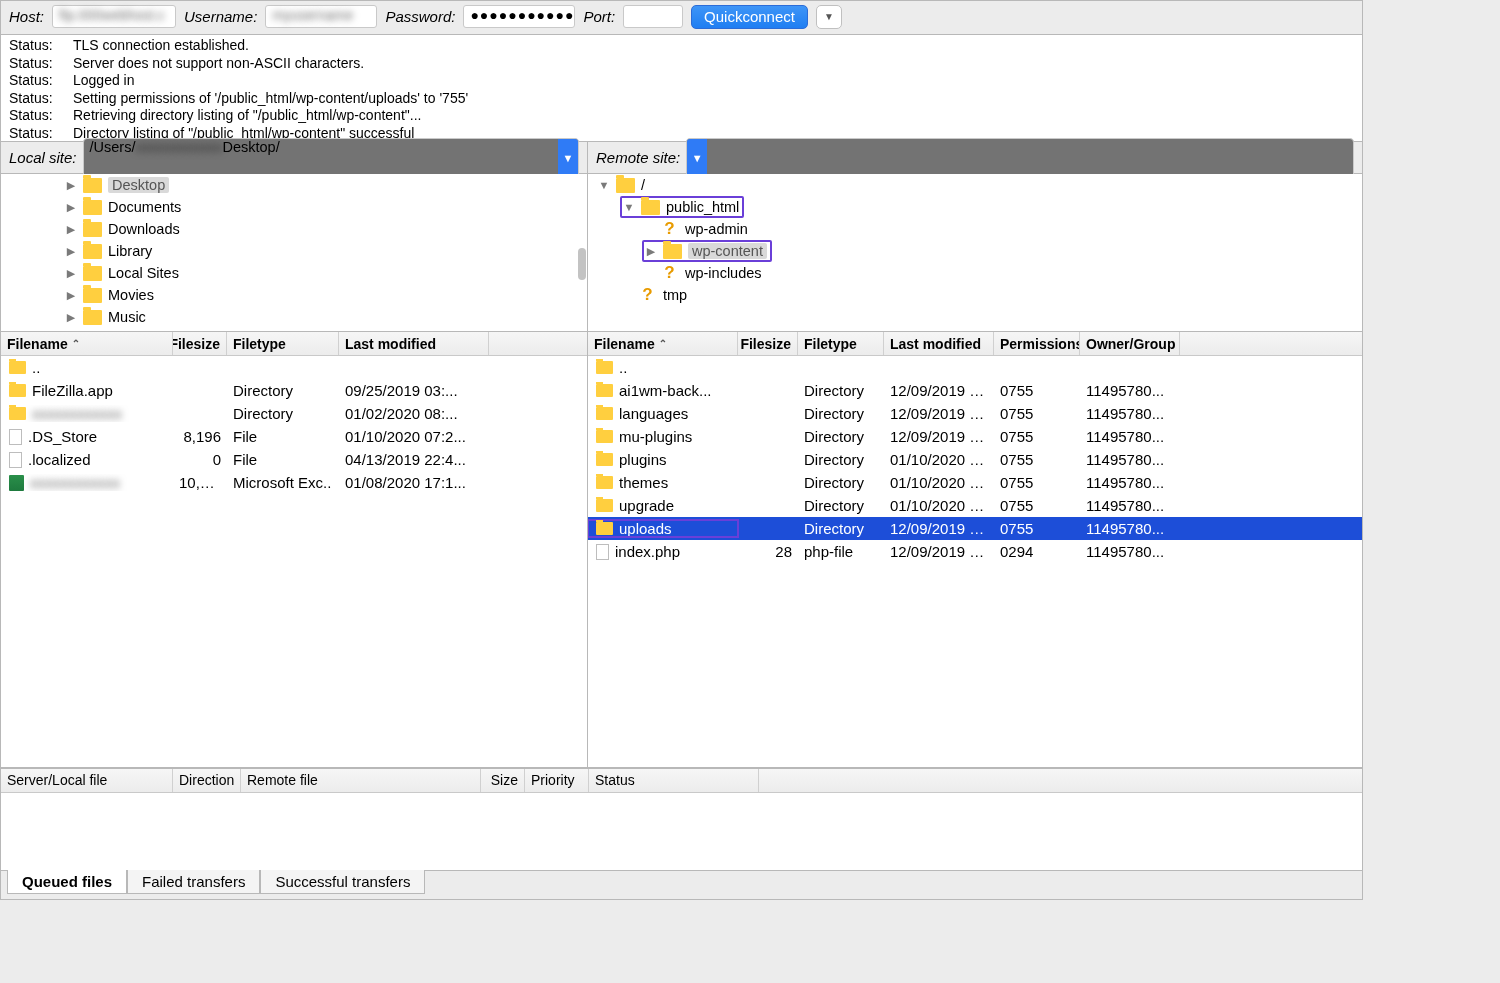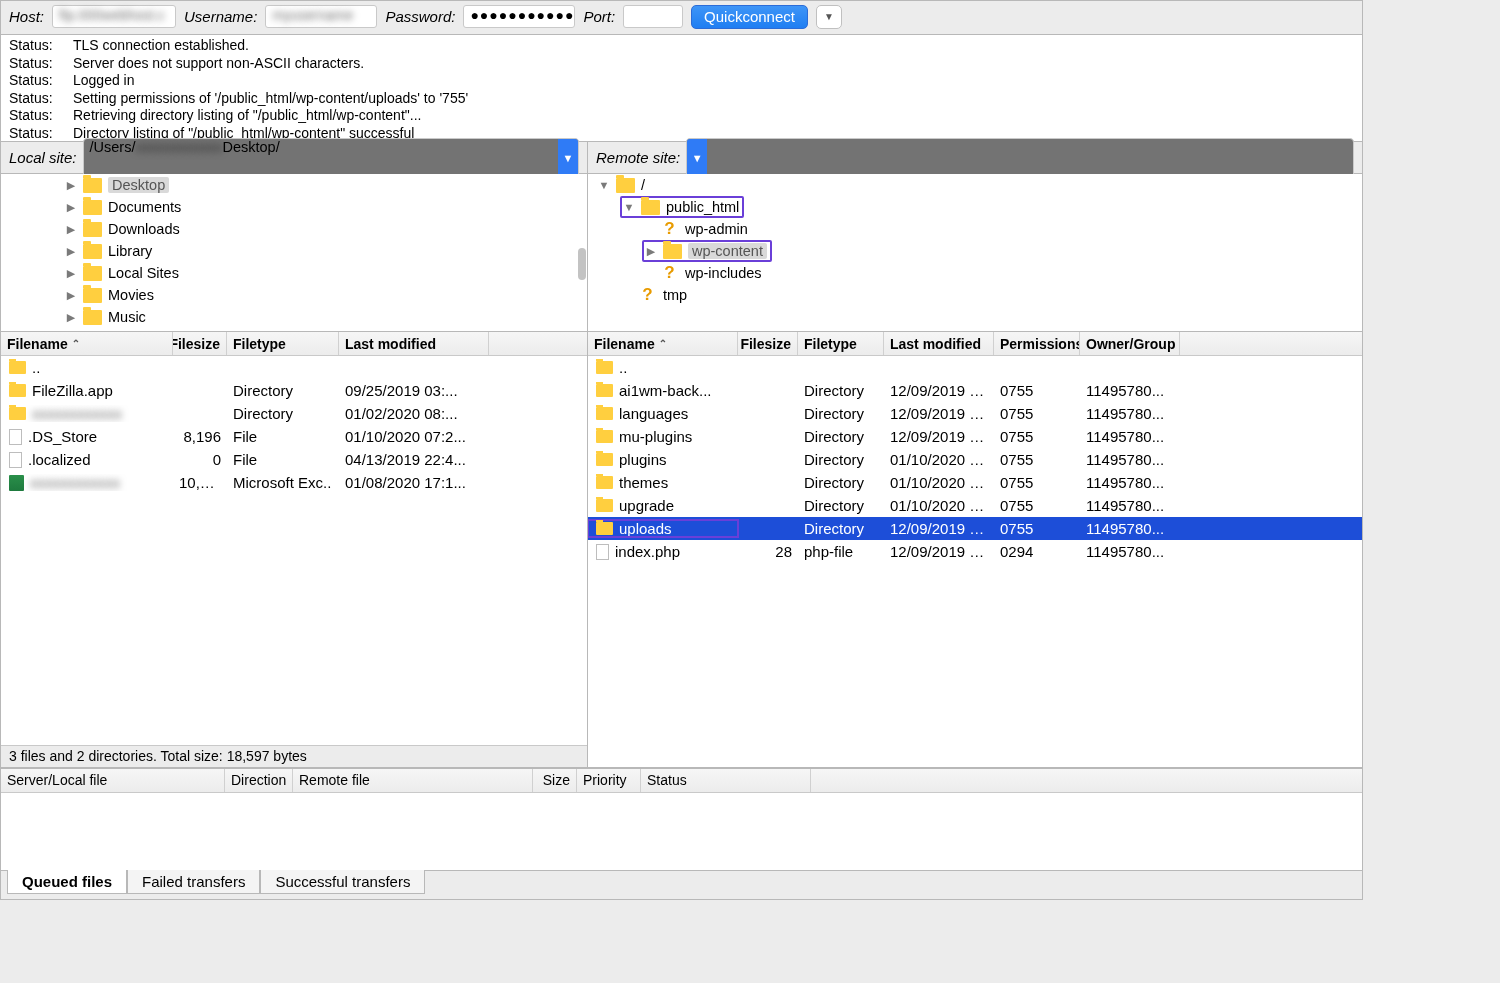--- a/index.html
+++ b/index.html
@@ -280,21 +280,20 @@
           <div class="frow">
             <span class="cell c1" style="display:flex;align-items:center">
               <span class="ico-sm ico-xls"></span>
               <span><span class="blur">xxxxxxxxxxxx</span></span>
             </span>
             <span class="cell c2 num">10,401</span>
             <span class="cell c3">Microsoft Exc..</span>
             <span class="cell c4">01/08/2020 17:1...</span>
           </div>
         </div>
-      <div class="summary">3 files and 2 directories. Total size: 18,597 bytes</div>
     </div>
 
     <div class="fpane right R">
       <div class="fheader">
         <span class="fh c1">
             <span>Filename</span>
             <span class="sort-caret">⌃</span>
           </span>
         <span class="fh c2" style="justify-content:flex-end">Filesize</span>
         <span class="fh c3">Filetype</span>
@@ -401,21 +400,21 @@
             <span class="cell c4">12/09/2019 0...</span>
             <span class="cell c5">0294</span>
             <span class="cell c6">11495780...</span>
           </div>
         </div>
     </div>
   </div>
 
   <div class="queue">
     <div class="qhead">
-      <span class="qh" style="width:224px">Server/Local file</span>
+      <span class="qh" style="width:172px">Server/Local file</span>
       <span class="qh" style="width:68px">Direction</span>
       <span class="qh" style="width:240px">Remote file</span>
       <span class="qh" style="width:44px;text-align:right">Size</span>
       <span class="qh" style="width:64px">Priority</span>
       <span class="qh" style="width:170px">Status</span>
     </div>
     <div class="qbody"></div>
   </div>
 
   <div class="tabs">

